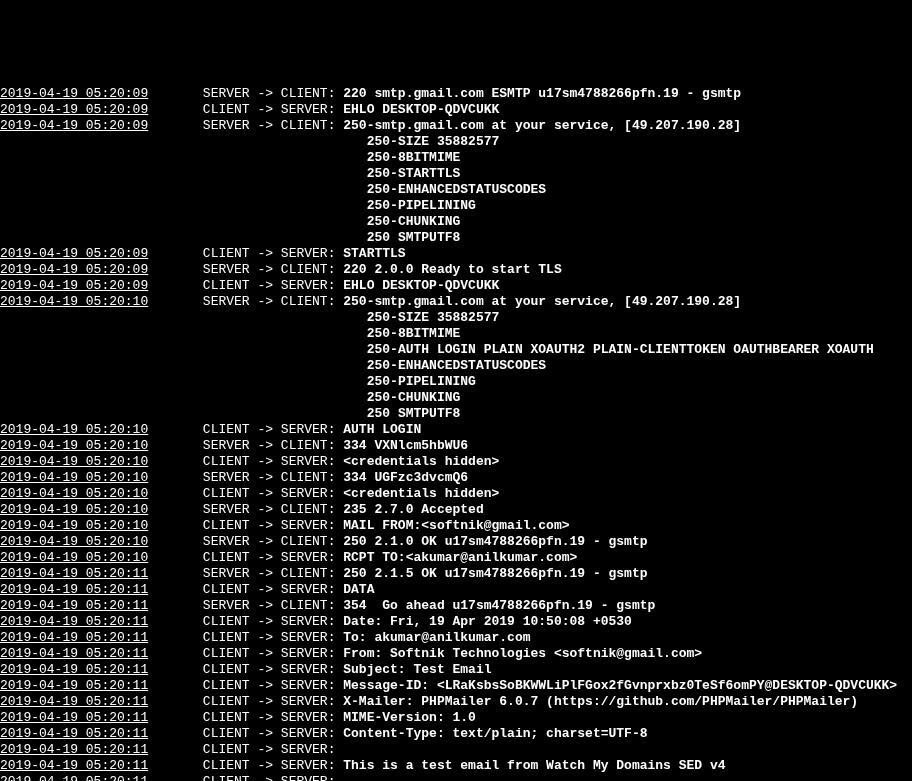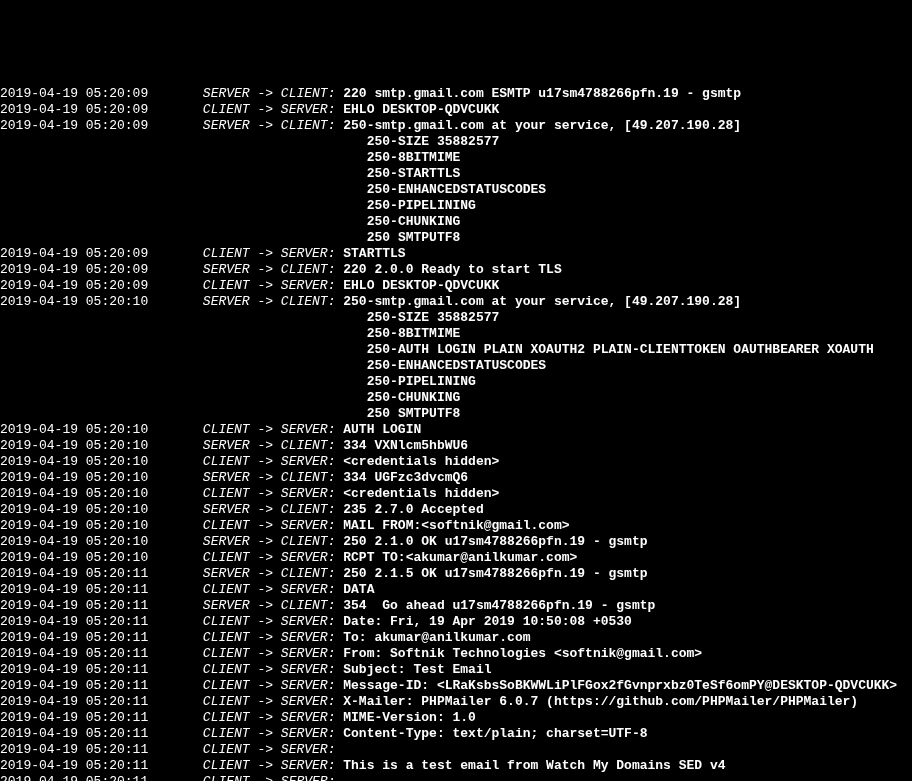--- a/index.html
+++ b/index.html
@@ -10,22 +10,22 @@
       font-family: "Consolas", "Menlo", "Courier New", monospace;
       font-size: 13px;
       line-height: 16px;
       white-space: pre;
       overflow-x: auto;
     }
     #log {
       padding: 6px 0 6px 0;
     }
     .line { display: block; }
-    .ts { display: inline-block; width: 19ch; }
-    .dir { display: inline-block; font-style: italic; }
+    .ts { display: inline-block; width: 19ch; text-decoration: underline; }
+    .dir { display: inline-block; }
     .msg { display: inline; font-weight: bold; }
   </style>
 </head>
 <body>
 
 
 
 <div id="log"><span class="line"><span class="ts">2019-04-19 05:20:09</span>       <span class="dir">SERVER -&gt; CLIENT: </span><span class="msg">220 smtp.gmail.com ESMTP u17sm4788266pfn.19 - gsmtp</span></span><span class="line"><span class="ts">2019-04-19 05:20:09</span>       <span class="dir">CLIENT -&gt; SERVER: </span><span class="msg">EHLO DESKTOP-QDVCUKK</span></span><span class="line"><span class="ts">2019-04-19 05:20:09</span>       <span class="dir">SERVER -&gt; CLIENT: </span><span class="msg">250-smtp.gmail.com at your service, [49.207.190.28]</span></span><span class="line">                                               <span class="msg">250-SIZE 35882577</span></span><span class="line">                                               <span class="msg">250-8BITMIME</span></span><span class="line">                                               <span class="msg">250-STARTTLS</span></span><span class="line">                                               <span class="msg">250-ENHANCEDSTATUSCODES</span></span><span class="line">                                               <span class="msg">250-PIPELINING</span></span><span class="line">                                               <span class="msg">250-CHUNKING</span></span><span class="line">                                               <span class="msg">250 SMTPUTF8</span></span><span class="line"><span class="ts">2019-04-19 05:20:09</span>       <span class="dir">CLIENT -&gt; SERVER: </span><span class="msg">STARTTLS</span></span><span class="line"><span class="ts">2019-04-19 05:20:09</span>       <span class="dir">SERVER -&gt; CLIENT: </span><span class="msg">220 2.0.0 Ready to start TLS</span></span><span class="line"><span class="ts">2019-04-19 05:20:09</span>       <span class="dir">CLIENT -&gt; SERVER: </span><span class="msg">EHLO DESKTOP-QDVCUKK</span></span><span class="line"><span class="ts">2019-04-19 05:20:10</span>       <span class="dir">SERVER -&gt; CLIENT: </span><span class="msg">250-smtp.gmail.com at your service, [49.207.190.28]</span></span><span class="line">                                               <span class="msg">250-SIZE 35882577</span></span><span class="line">                                               <span class="msg">250-8BITMIME</span></span><span class="line">                                               <span class="msg">250-AUTH LOGIN PLAIN XOAUTH2 PLAIN-CLIENTTOKEN OAUTHBEARER XOAUTH</span></span><span class="line">                                               <span class="msg">250-ENHANCEDSTATUSCODES</span></span><span class="line">                                               <span class="msg">250-PIPELINING</span></span><span class="line">                                               <span class="msg">250-CHUNKING</span></span><span class="line">                                               <span class="msg">250 SMTPUTF8</span></span><span class="line"><span class="ts">2019-04-19 05:20:10</span>       <span class="dir">CLIENT -&gt; SERVER: </span><span class="msg">AUTH LOGIN</span></span><span class="line"><span class="ts">2019-04-19 05:20:10</span>       <span class="dir">SERVER -&gt; CLIENT: </span><span class="msg">334 VXNlcm5hbWU6</span></span><span class="line"><span class="ts">2019-04-19 05:20:10</span>       <span class="dir">CLIENT -&gt; SERVER: </span><span class="msg">&lt;credentials hidden&gt;</span></span><span class="line"><span class="ts">2019-04-19 05:20:10</span>       <span class="dir">SERVER -&gt; CLIENT: </span><span class="msg">334 UGFzc3dvcmQ6</span></span><span class="line"><span class="ts">2019-04-19 05:20:10</span>       <span class="dir">CLIENT -&gt; SERVER: </span><span class="msg">&lt;credentials hidden&gt;</span></span><span class="line"><span class="ts">2019-04-19 05:20:10</span>       <span class="dir">SERVER -&gt; CLIENT: </span><span class="msg">235 2.7.0 Accepted</span></span><span class="line"><span class="ts">2019-04-19 05:20:10</span>       <span class="dir">CLIENT -&gt; SERVER: </span><span class="msg">MAIL FROM:&lt;softnik@gmail.com&gt;</span></span><span class="line"><span class="ts">2019-04-19 05:20:10</span>       <span class="dir">SERVER -&gt; CLIENT: </span><span class="msg">250 2.1.0 OK u17sm4788266pfn.19 - gsmtp</span></span><span class="line"><span class="ts">2019-04-19 05:20:10</span>       <span class="dir">CLIENT -&gt; SERVER: </span><span class="msg">RCPT TO:&lt;akumar@anilkumar.com&gt;</span></span><span class="line"><span class="ts">2019-04-19 05:20:11</span>       <span class="dir">SERVER -&gt; CLIENT: </span><span class="msg">250 2.1.5 OK u17sm4788266pfn.19 - gsmtp</span></span><span class="line"><span class="ts">2019-04-19 05:20:11</span>       <span class="dir">CLIENT -&gt; SERVER: </span><span class="msg">DATA</span></span><span class="line"><span class="ts">2019-04-19 05:20:11</span>       <span class="dir">SERVER -&gt; CLIENT: </span><span class="msg">354  Go ahead u17sm4788266pfn.19 - gsmtp</span></span><span class="line"><span class="ts">2019-04-19 05:20:11</span>       <span class="dir">CLIENT -&gt; SERVER: </span><span class="msg">Date: Fri, 19 Apr 2019 10:50:08 +0530</span></span><span class="line"><span class="ts">2019-04-19 05:20:11</span>       <span class="dir">CLIENT -&gt; SERVER: </span><span class="msg">To: akumar@anilkumar.com</span></span><span class="line"><span class="ts">2019-04-19 05:20:11</span>       <span class="dir">CLIENT -&gt; SERVER: </span><span class="msg">From: Softnik Technologies &lt;softnik@gmail.com&gt;</span></span><span class="line"><span class="ts">2019-04-19 05:20:11</span>       <span class="dir">CLIENT -&gt; SERVER: </span><span class="msg">Subject: Test Email</span></span><span class="line"><span class="ts">2019-04-19 05:20:11</span>       <span class="dir">CLIENT -&gt; SERVER: </span><span class="msg">Message-ID: &lt;LRaKsbsSoBKWWLiPlFGox2fGvnprxbz0TeSf6omPY@DESKTOP-QDVCUKK&gt;</span></span><span class="line"><span class="ts">2019-04-19 05:20:11</span>       <span class="dir">CLIENT -&gt; SERVER: </span><span class="msg">X-Mailer: PHPMailer 6.0.7 (https://github.com/PHPMailer/PHPMailer)</span></span><span class="line"><span class="ts">2019-04-19 05:20:11</span>       <span class="dir">CLIENT -&gt; SERVER: </span><span class="msg">MIME-Version: 1.0</span></span><span class="line"><span class="ts">2019-04-19 05:20:11</span>       <span class="dir">CLIENT -&gt; SERVER: </span><span class="msg">Content-Type: text/plain; charset=UTF-8</span></span><span class="line"><span class="ts">2019-04-19 05:20:11</span>       <span class="dir">CLIENT -&gt; SERVER: </span><span class="msg"></span></span><span class="line"><span class="ts">2019-04-19 05:20:11</span>       <span class="dir">CLIENT -&gt; SERVER: </span><span class="msg">This is a test email from Watch My Domains SED v4</span></span><span class="line"><span class="ts">2019-04-19 05:20:11</span>       <span class="dir">CLIENT -&gt; SERVER: </span><span class="msg"></span></span></div>
 
 

